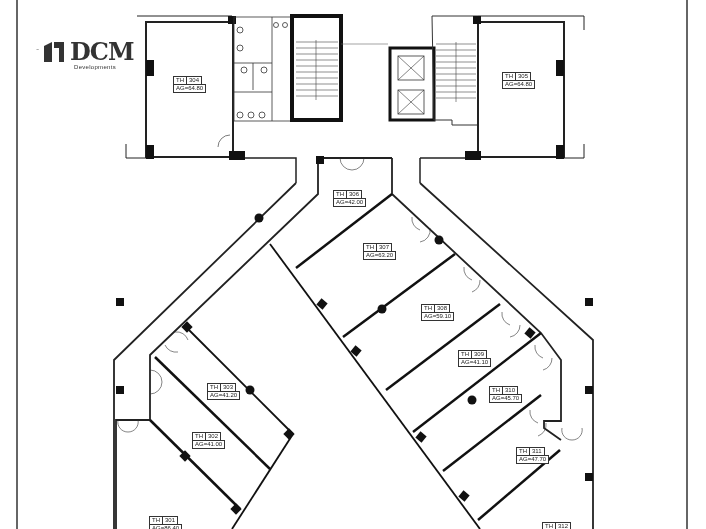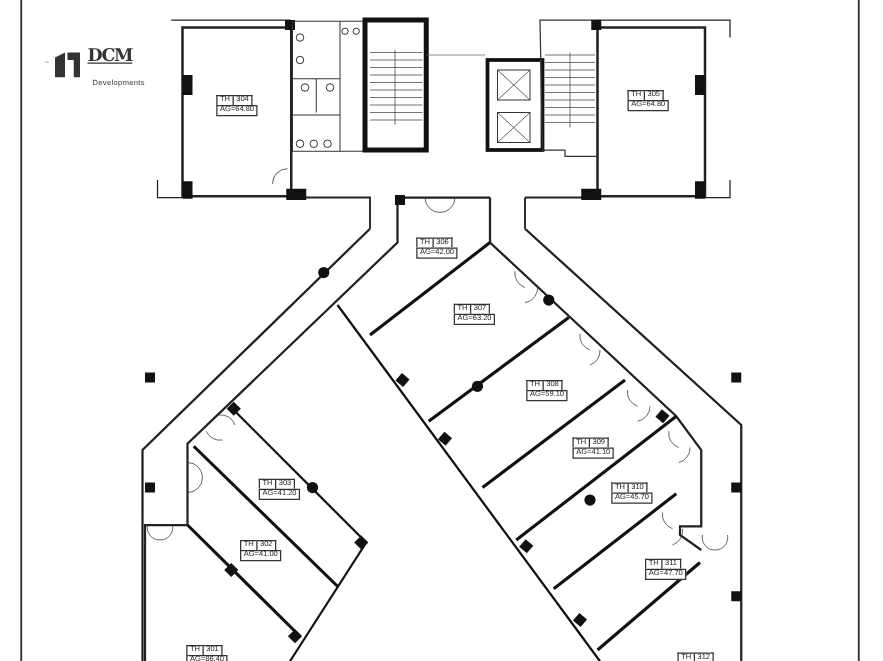--- a/index.html
+++ b/index.html
@@ -1,21 +1,21 @@
 <!DOCTYPE html>
 <html><head>
 <meta charset="utf-8">
 <style>
   html,body{margin:0;padding:0;background:#fff;}
   body{width:706px;height:529px;overflow:hidden;position:relative;font-family:"Liberation Sans",sans-serif;}
   #stage{position:absolute;left:0;top:0;width:706px;height:529px;}
   .logo{position:absolute;left:36px;top:38px;width:92px;height:34px;}
   .logo-tm{position:absolute;left:0;top:10px;font-size:3px;color:#333;}
   .logo-mark{position:absolute;left:6px;top:2px;}
-  .logo-text{position:absolute;left:34px;top:-1px;font-family:"DejaVu Serif",serif;font-weight:bold;font-size:14px;letter-spacing:-1px;color:#333;text-decoration:underline;}
+  .logo-text{position:absolute;left:34px;top:-1px;font-family:"DejaVu Serif",serif;font-weight:bold;font-size:24px;letter-spacing:-1px;color:#333;}
   .logo-sub{position:absolute;left:38px;top:26px;font-size:6px;letter-spacing:0.3px;color:#333;}
   .tag{position:absolute;font-family:"Liberation Sans",sans-serif;font-size:6px;line-height:7px;color:#222;}
   .tag .row1{display:flex;border:1px solid #333;border-bottom:none;width:max-content;background:#fff;}
   .tag .row1 span{padding:0 2px;}
   .tag .row1 span+span{border-left:1px solid #333;}
   .tag .row2{border:1px solid #333;padding:0 2px;background:#fff;width:max-content;}
 </style>
 </head>
 <body>
 

